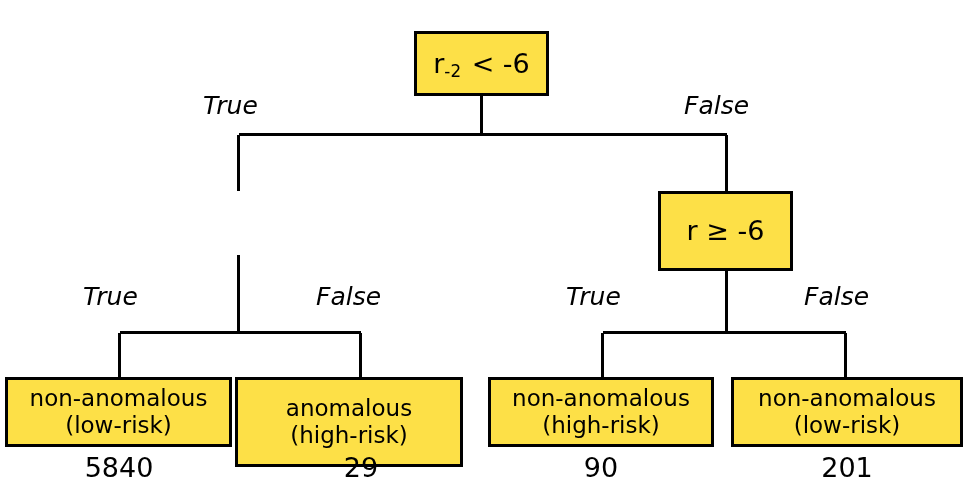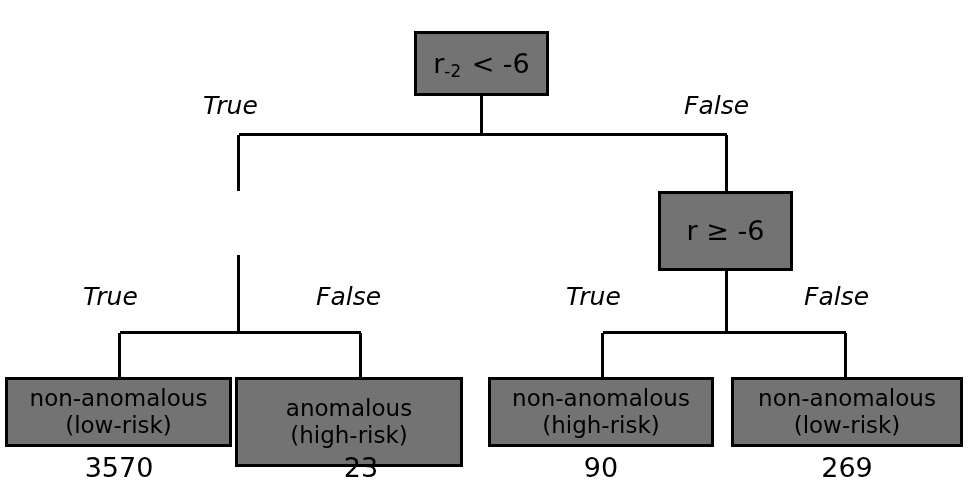--- a/index.html
+++ b/index.html
@@ -20,21 +20,21 @@
     position: absolute;
     left: 0;
     top: 0;
     width: 969px;
     height: 487px;
   }
   .node {
     position: absolute;
     box-sizing: border-box;
     border: 3px solid #000000;
-    background: #737373;
+    background: #fde047;
     display: flex;
     align-items: center;
     justify-content: center;
     text-align: center;
     line-height: 1.18;
     z-index: 2;
   }
   .node-internal {
     font-size: 27px;
   }
@@ -137,18 +137,18 @@
 
   <div class="edge-label" style="left:203px; top:91px;">True</div>
   <div class="edge-label" style="left:684px; top:91px;">False</div>
 
   <div class="edge-label" style="left:83px; top:282px;">True</div>
   <div class="edge-label" style="left:316px; top:282px;">False</div>
 
   <div class="edge-label" style="left:566px; top:282px;">True</div>
   <div class="edge-label" style="left:804px; top:282px;">False</div>
 
-  <div class="count-label" style="left:19px; top:452px; width:200px;">3570</div>
-  <div class="count-label" style="left:261px; top:452px; width:200px;">23</div>
+  <div class="count-label" style="left:19px; top:452px; width:200px;">5840</div>
+  <div class="count-label" style="left:261px; top:452px; width:200px;">29</div>
   <div class="count-label" style="left:501px; top:452px; width:200px;">90</div>
-  <div class="count-label" style="left:747px; top:452px; width:200px;">269</div>
+  <div class="count-label" style="left:747px; top:452px; width:200px;">201</div>
 
 </div>
 
 </body></html>

